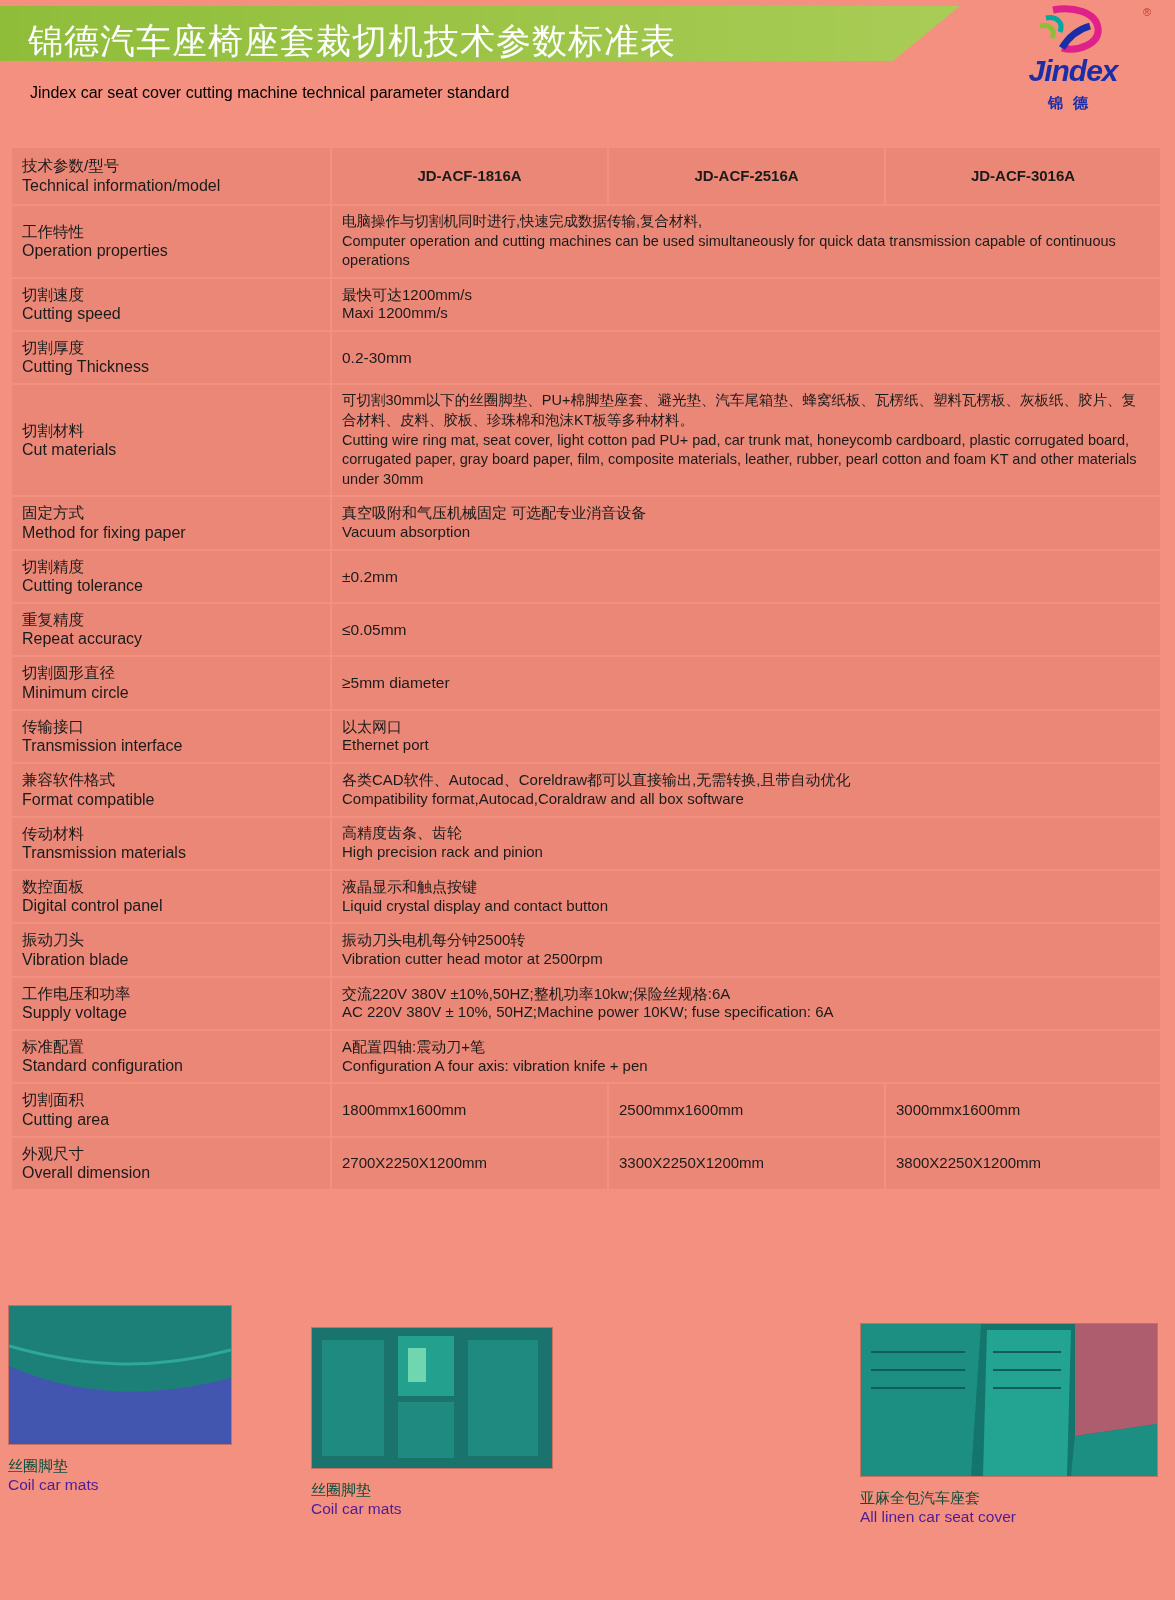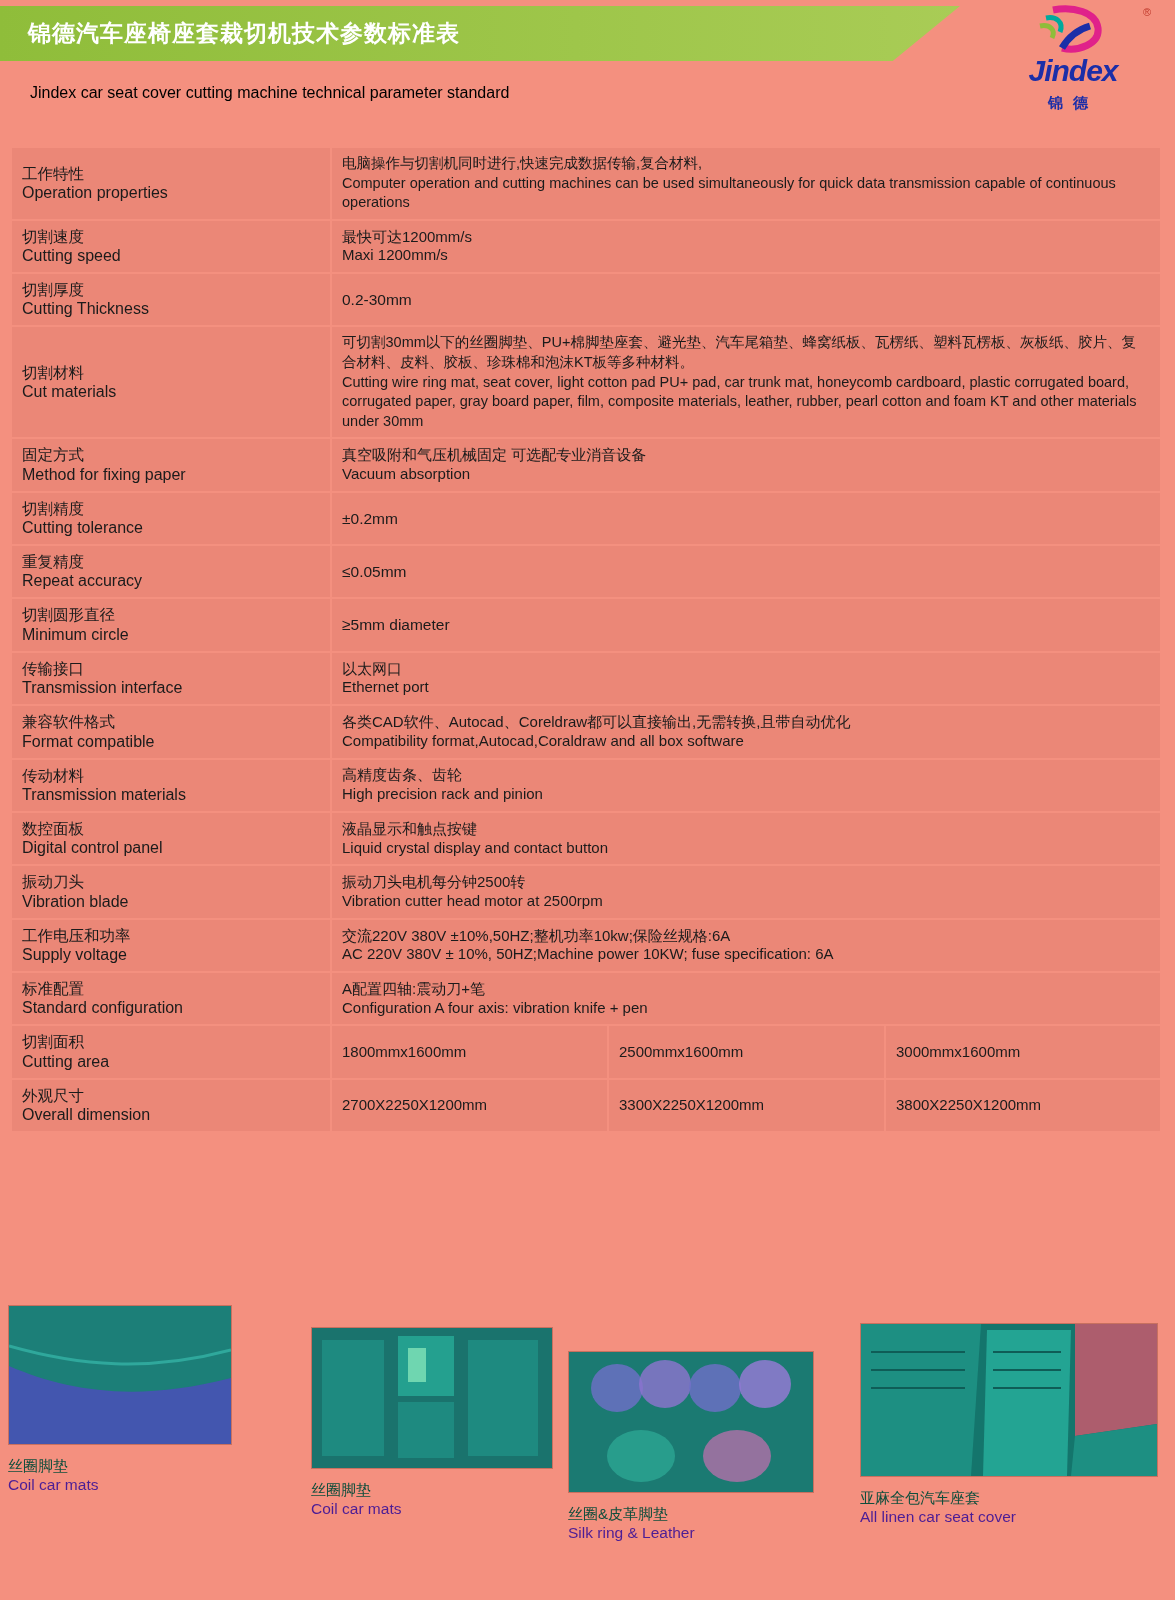--- a/index.html
+++ b/index.html
@@ -20,22 +20,22 @@
     position:absolute;
     left:0; top:6px;
     width:960px;height:55px;
     background:linear-gradient(90deg,#8fbd3a 0%,#9ec64a 60%,#a9cc56 100%);
     -webkit-clip-path:polygon(0 0,100% 0,93% 100%,0% 100%);
     clip-path:polygon(0 0,100% 0,93% 100%,0% 100%);
   }
   .title-cn{
     position:absolute;
     left:28px;top:18px;
-    font-size:23px;
-    font-weight:bold;
+    font-size:35px;
+    font-weight:normal;
     color:#ffffff;
     letter-spacing:1px;
     white-space:nowrap;
   }
   .title-en{
     position:absolute;
     left:30px;top:84px;
     font-size:16px;
     color:#000000;
     white-space:nowrap;
@@ -152,20 +152,29 @@
 </div>
 
 <table class="tbl">
   <colgroup>
     <col style="width:320px">
     <col style="width:277px">
     <col style="width:277px">
     <col style="width:276px">
   </colgroup>
   <tbody>
+    <tr>
+      <td class="label hdr-label">
+        <span class="cn">技术参数/型号</span>
+        <span class="en">Technical information/model</span>
+      </td>
+      <td class="model">JD-ACF-1816A</td>
+      <td class="model">JD-ACF-2516A</td>
+      <td class="model">JD-ACF-3016A</td>
+    </tr>
 
     <tr>
       <td class="label">
         <span class="cn">工作特性</span>
         <span class="en">Operation properties</span>
       </td>
       <td class="val small-wrap" colspan="3">
         <span class="cn">电脑操作与切割机同时进行,快速完成数据传输,复合材料,</span>
         <span class="en">Computer operation and cutting machines can be used simultaneously for quick data transmission capable of continuous operations</span>
       </td>
@@ -369,37 +378,20 @@
         <rect x="156" y="12" width="70" height="116" fill="#1e8a80"></rect>
         <rect x="96" y="20" width="18" height="34" fill="#6fd6b0"></rect>
       </svg>
     </div>
     <div class="cap">
       <span class="cn">丝圈脚垫</span>
       <span class="en">Coil car mats</span>
     </div>
   </div>
 
-  <div class="gi" style="left:560px;top:46px;width:248px;">
-    <div class="ph" style="width:244px;height:140px;background:#1a6f6a;">
-      <svg class="ph-inner" viewBox="0 0 244 140" preserveAspectRatio="none">
-        <rect width="244" height="140" fill="#1b7a72"></rect>
-        <ellipse cx="48" cy="36" rx="26" ry="24" fill="#6f6fc8" opacity="0.8"></ellipse>
-        <ellipse cx="96" cy="32" rx="26" ry="24" fill="#8e74d0" opacity="0.8"></ellipse>
-        <ellipse cx="146" cy="36" rx="26" ry="24" fill="#6f6fc8" opacity="0.8"></ellipse>
-        <ellipse cx="196" cy="32" rx="26" ry="24" fill="#9a7ad8" opacity="0.8"></ellipse>
-        <ellipse cx="72" cy="104" rx="34" ry="26" fill="#2aa18f" opacity="0.9"></ellipse>
-        <ellipse cx="168" cy="104" rx="34" ry="26" fill="#c76fb0" opacity="0.7"></ellipse>
-      </svg>
-    </div>
-    <div class="cap">
-      <span class="cn">丝圈&amp;皮革脚垫</span>
-      <span class="en">Silk ring &amp; Leather</span>
-    </div>
-  </div>
 
   <div class="gi" style="left:852px;top:18px;width:300px;">
     <div class="ph" style="width:296px;height:152px;background:#156b64;">
       <svg class="ph-inner" viewBox="0 0 296 152" preserveAspectRatio="none">
         <rect width="296" height="152" fill="#14756c"></rect>
         <path d="M0 0 L120 0 L110 152 L0 152 Z" fill="#1d8f82"></path>
         <path d="M126 6 L210 6 L206 152 L122 152 Z" fill="#23a493"></path>
         <path d="M214 0 L296 0 L296 100 L214 112 Z" fill="#e0566e" opacity="0.75"></path>
         <path d="M214 112 L296 100 L296 152 L210 152 Z" fill="#1d8f82"></path>
         <g stroke="#0f5d57" stroke-width="2">

